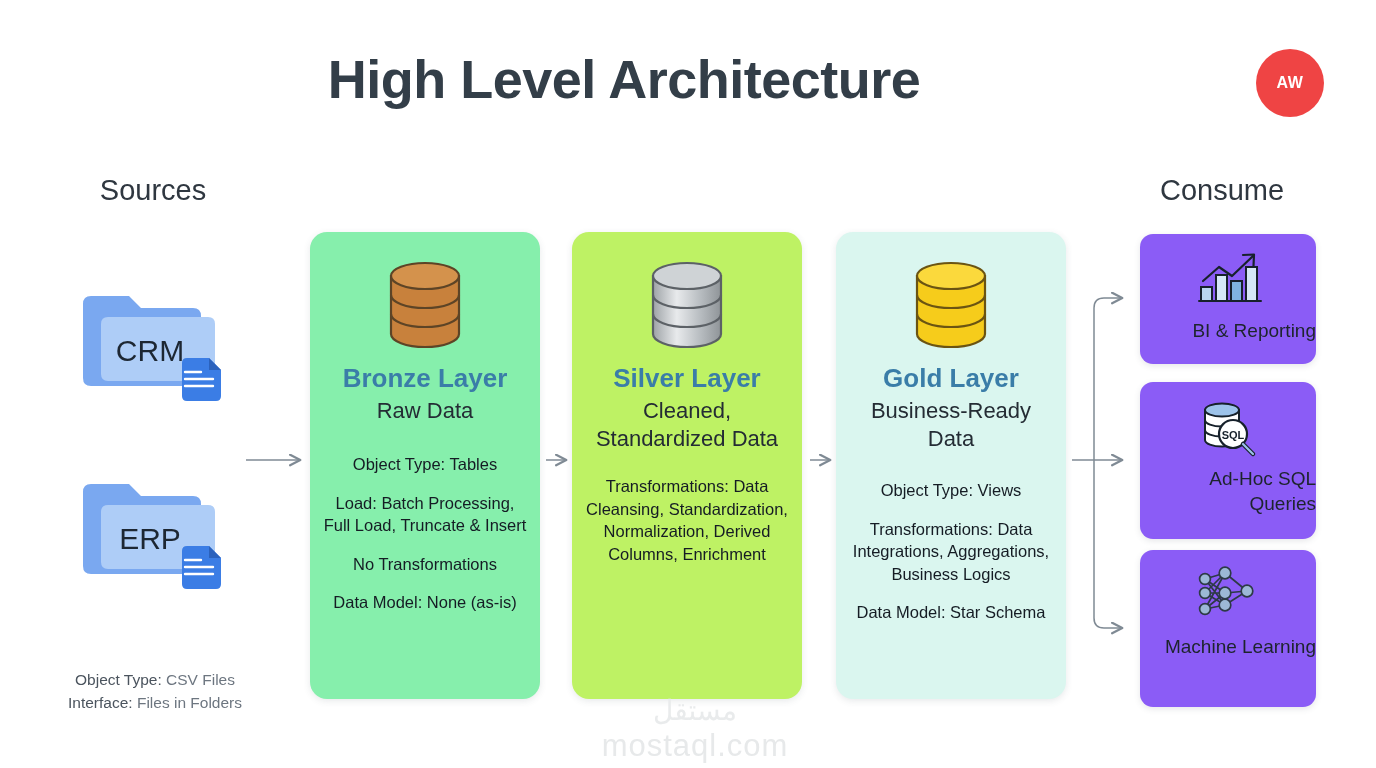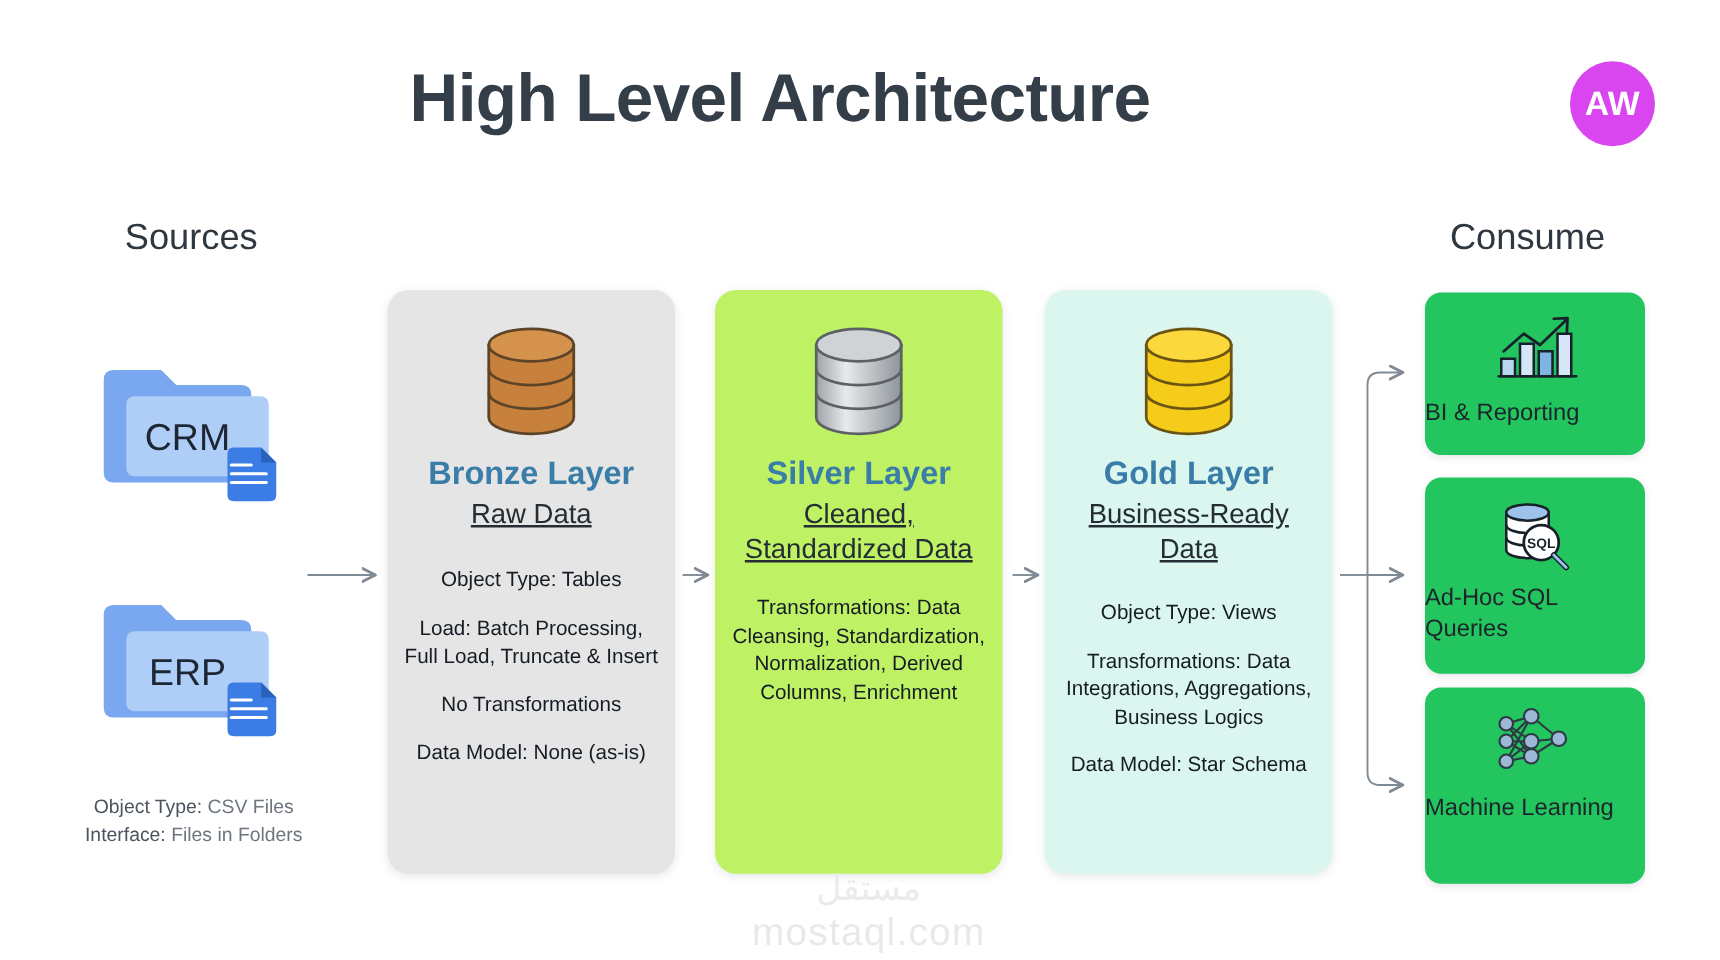--- a/index.html
+++ b/index.html
@@ -14,23 +14,23 @@
   
   #page-title {
     position: absolute; left: 0; top: 48px; width: 1248px;
     text-align: center;
     font-size: 54px; font-weight: bold; letter-spacing: -0.5px;
     color: #333e48;
   }
   #avatar {
     position: absolute; left: 1256px; top: 49px;
     width: 68px; height: 68px; border-radius: 50%;
-    background: #d946ef;
+    background: #ef4444;
     display: flex; align-items: center; justify-content: center;
-    color: #ffffff; font-size: 27px; font-weight: bold; letter-spacing: .5px;
+    color: #ffffff; font-size: 16px; font-weight: bold; letter-spacing: .5px;
   }
 
   
   .col-head {
     position: absolute; top: 174px;
     font-size: 29px; color: #2f3740; white-space: nowrap;
     text-align: center;
   }
   #head-sources   { left: 0;    width: 306px; }
   #head-warehouse { left: 306px; width: 762px; }
@@ -41,58 +41,58 @@
     position: absolute; width: 160px; height: 118px;
   }
   #folder-crm { left: 75px; top: 288px; }
   #folder-erp { left: 75px; top: 476px; }
   .folder-label {
     position: absolute; left: 0; top: 46px; width: 150px;
     text-align: center; font-size: 30px; color: #1d2733;
     pointer-events: none;
   }
   #sources-meta {
-    position: absolute; left: 10px; top: 634px; width: 290px;
+    position: absolute; left: 10px; top: 668px; width: 290px;
     text-align: center; font-size: 15.5px; line-height: 23px; color: #6d7680;
   }
   #sources-meta b { color: #4b545e; font-weight: normal; }
 
   
   .layer {
     position: absolute; top: 232px; width: 230px; height: 467px;
     border-radius: 17px;
     box-shadow: 0 2px 7px rgba(60,70,85,.12);
     text-align: center;
     padding: 0 12px;
   }
-  #layer-bronze { left: 310px; background: #e5e5e5; }
+  #layer-bronze { left: 310px; background: #86efac; }
   #layer-silver { left: 572px; background: #bef264; }
   #layer-gold   { left: 836px; background: #daf6ef; }
 
   .layer-icon { height: 104px; margin-top: 22px; display:flex; align-items:center; justify-content:center; }
   .layer-title {
     font-size: 26px; font-weight: bold; color: #3a7da8;
     margin-top: 4px; line-height: 32px;
   }
   .layer-sub {
-    font-size: 22px; color: #242c34; line-height: 28px; margin-top: 3px; text-decoration: underline;
+    font-size: 22px; color: #242c34; line-height: 28px; margin-top: 3px;
   }
   .layer-body { margin-top: 28px; }
   .layer-line {
     font-size: 16.5px; color: #151c24; line-height: 22.5px; margin-bottom: 16px;
   }
   #layer-silver .layer-body { margin-top: 22px; }
   #layer-gold .layer-body { margin-top: 26px; }
 
   
   .consume {
     position: absolute; left: 1140px; width: 176px;
-    background: #22c55e; border-radius: 13px;
+    background: #8b5cf6; border-radius: 13px;
     box-shadow: 0 2px 6px rgba(60,70,85,.13);
-    text-align: left; padding-top: 14px;
+    text-align: right; padding-top: 14px;
   }
   #consume-0 { top: 234px; height: 130px; }
   #consume-1 { top: 382px; height: 157px; }
   #consume-2 { top: 550px; height: 157px; }
   .consume-icon { height: 62px; display:flex; align-items:center; justify-content:center; }
   .consume-label {
     font-size: 19px; color: #1d242c; line-height: 25px; margin-top: 8px;
   }
 
   

